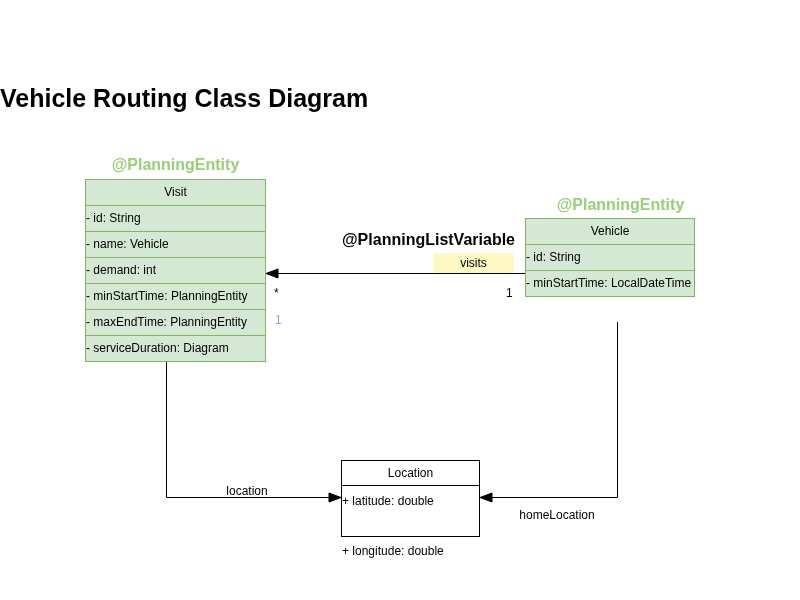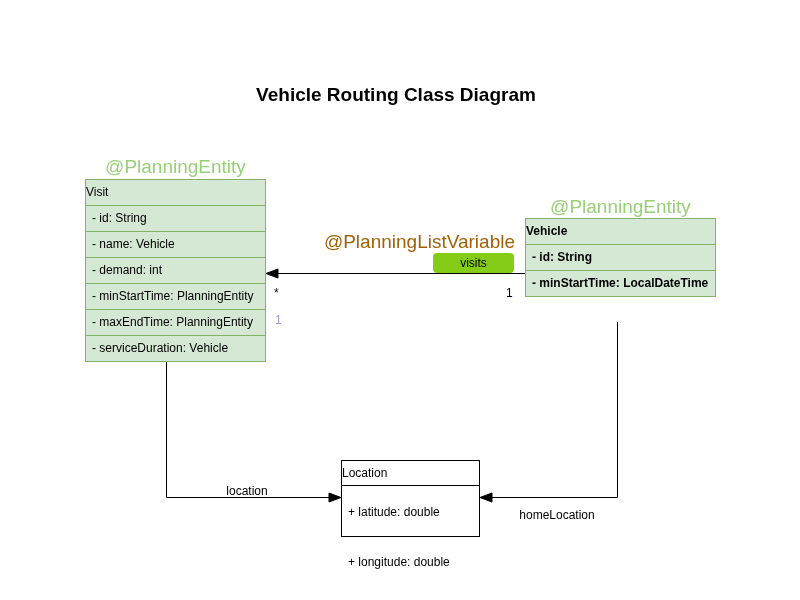--- a/index.html
+++ b/index.html
@@ -12,74 +12,73 @@
     position: relative;
     width: 800px;
     height: 600px;
     background: #ffffff;
     overflow: hidden;
   }
   .abs { position: absolute; }
 
   .diagram-title {
     left: 0; top: 84px; width: 792px;
-    text-align: center;
-    font-size: 19px;
+    font-size: 25px;
     font-weight: bold;
     color: #000000;
   }
 
   .annotation {
-    font-size: 19px;
-    font-weight: normal;
+    font-size: 16px;
+    font-weight: bold;
     white-space: nowrap;
   }
   .annotation.green { color: #97d077; }
-  .annotation.orange { color: #a16207; }
+  .annotation.orange { color: #000000; }
 
   .uml-class {
     box-sizing: border-box;
     font-size: 12px;
     color: #000000;
   }
   .uml-class.entity {
     background: #d5e8d4;
     border: 1px solid #82b366;
   }
   .uml-class.plain {
     background: #ffffff;
     border: 1px solid #000000;
   }
   .uml-class .class-header {
     box-sizing: border-box;
     height: 25px;
     line-height: 25px;
-    text-align: left;
+    text-align: center;
   }
   .uml-class .attr-row {
     box-sizing: border-box;
     height: 26px;
     line-height: 25px;
-    padding-left: 6px;
+    padding-left: 0;
     white-space: nowrap;
     overflow: hidden;
   }
   .uml-class.entity .attr-row { border-top: 1px solid #82b366; }
   .uml-class.plain .class-header { border-bottom: 1px solid #000000; }
   .uml-class.plain .attr-row { border-top: none; height: 26px; margin-top: 24px; }
-  .uml-class.plain .attr-row.first { margin-top: 14px; }
+  .uml-class.plain .attr-row.first { margin-top: 3px; }
 
   .edge-label {
     font-size: 12px;
     color: #000000;
     white-space: nowrap;
     text-align: center;
   }
   .edge-label.boxed {
-    background: #84cc16;
+    background: #fef9c3;
     border-radius: 4px;
     height: 20px;
     line-height: 20px;
   }
   .multiplicity {
     font-size: 12px;
     color: #000000;
     white-space: nowrap;
   }
   .multiplicity.purple { color: #ab94cf; }
@@ -117,25 +116,25 @@
   </svg>
 
   <div class="abs annotation green" style="left:85px; top:156px; width:181px; text-align:center;">@PlanningEntity</div>
   <div class="abs uml-class entity" style="left:85px; top:179px; width:181px;">
     <div class="class-header">Visit</div>
     <div class="attr-row">- id: String</div>
     <div class="attr-row">- name: Vehicle</div>
     <div class="attr-row">- demand: int</div>
     <div class="attr-row">- minStartTime: PlanningEntity</div>
     <div class="attr-row">- maxEndTime: PlanningEntity</div>
-    <div class="attr-row">- serviceDuration: Vehicle</div>
+    <div class="attr-row">- serviceDuration: Diagram</div>
   </div>
 
   <div class="abs annotation green" style="left:525px; top:196px; width:191px; text-align:center;">@PlanningEntity</div>
-  <div class="abs uml-class entity" style="left:525px; top:218px; width:191px;font-weight:bold;">
+  <div class="abs uml-class entity" style="left:525px; top:218px; width:170px;">
     <div class="class-header">Vehicle</div>
     <div class="attr-row">- id: String</div>
     <div class="attr-row">- minStartTime: LocalDateTime</div>
   </div>
 
   <div class="abs uml-class plain" style="left:341px; top:460px; width:139px; height:77px;">
     <div class="class-header">Location</div>
     <div class="attr-row first">+ latitude: double</div>
     <div class="attr-row">+ longitude: double</div>
   </div>

